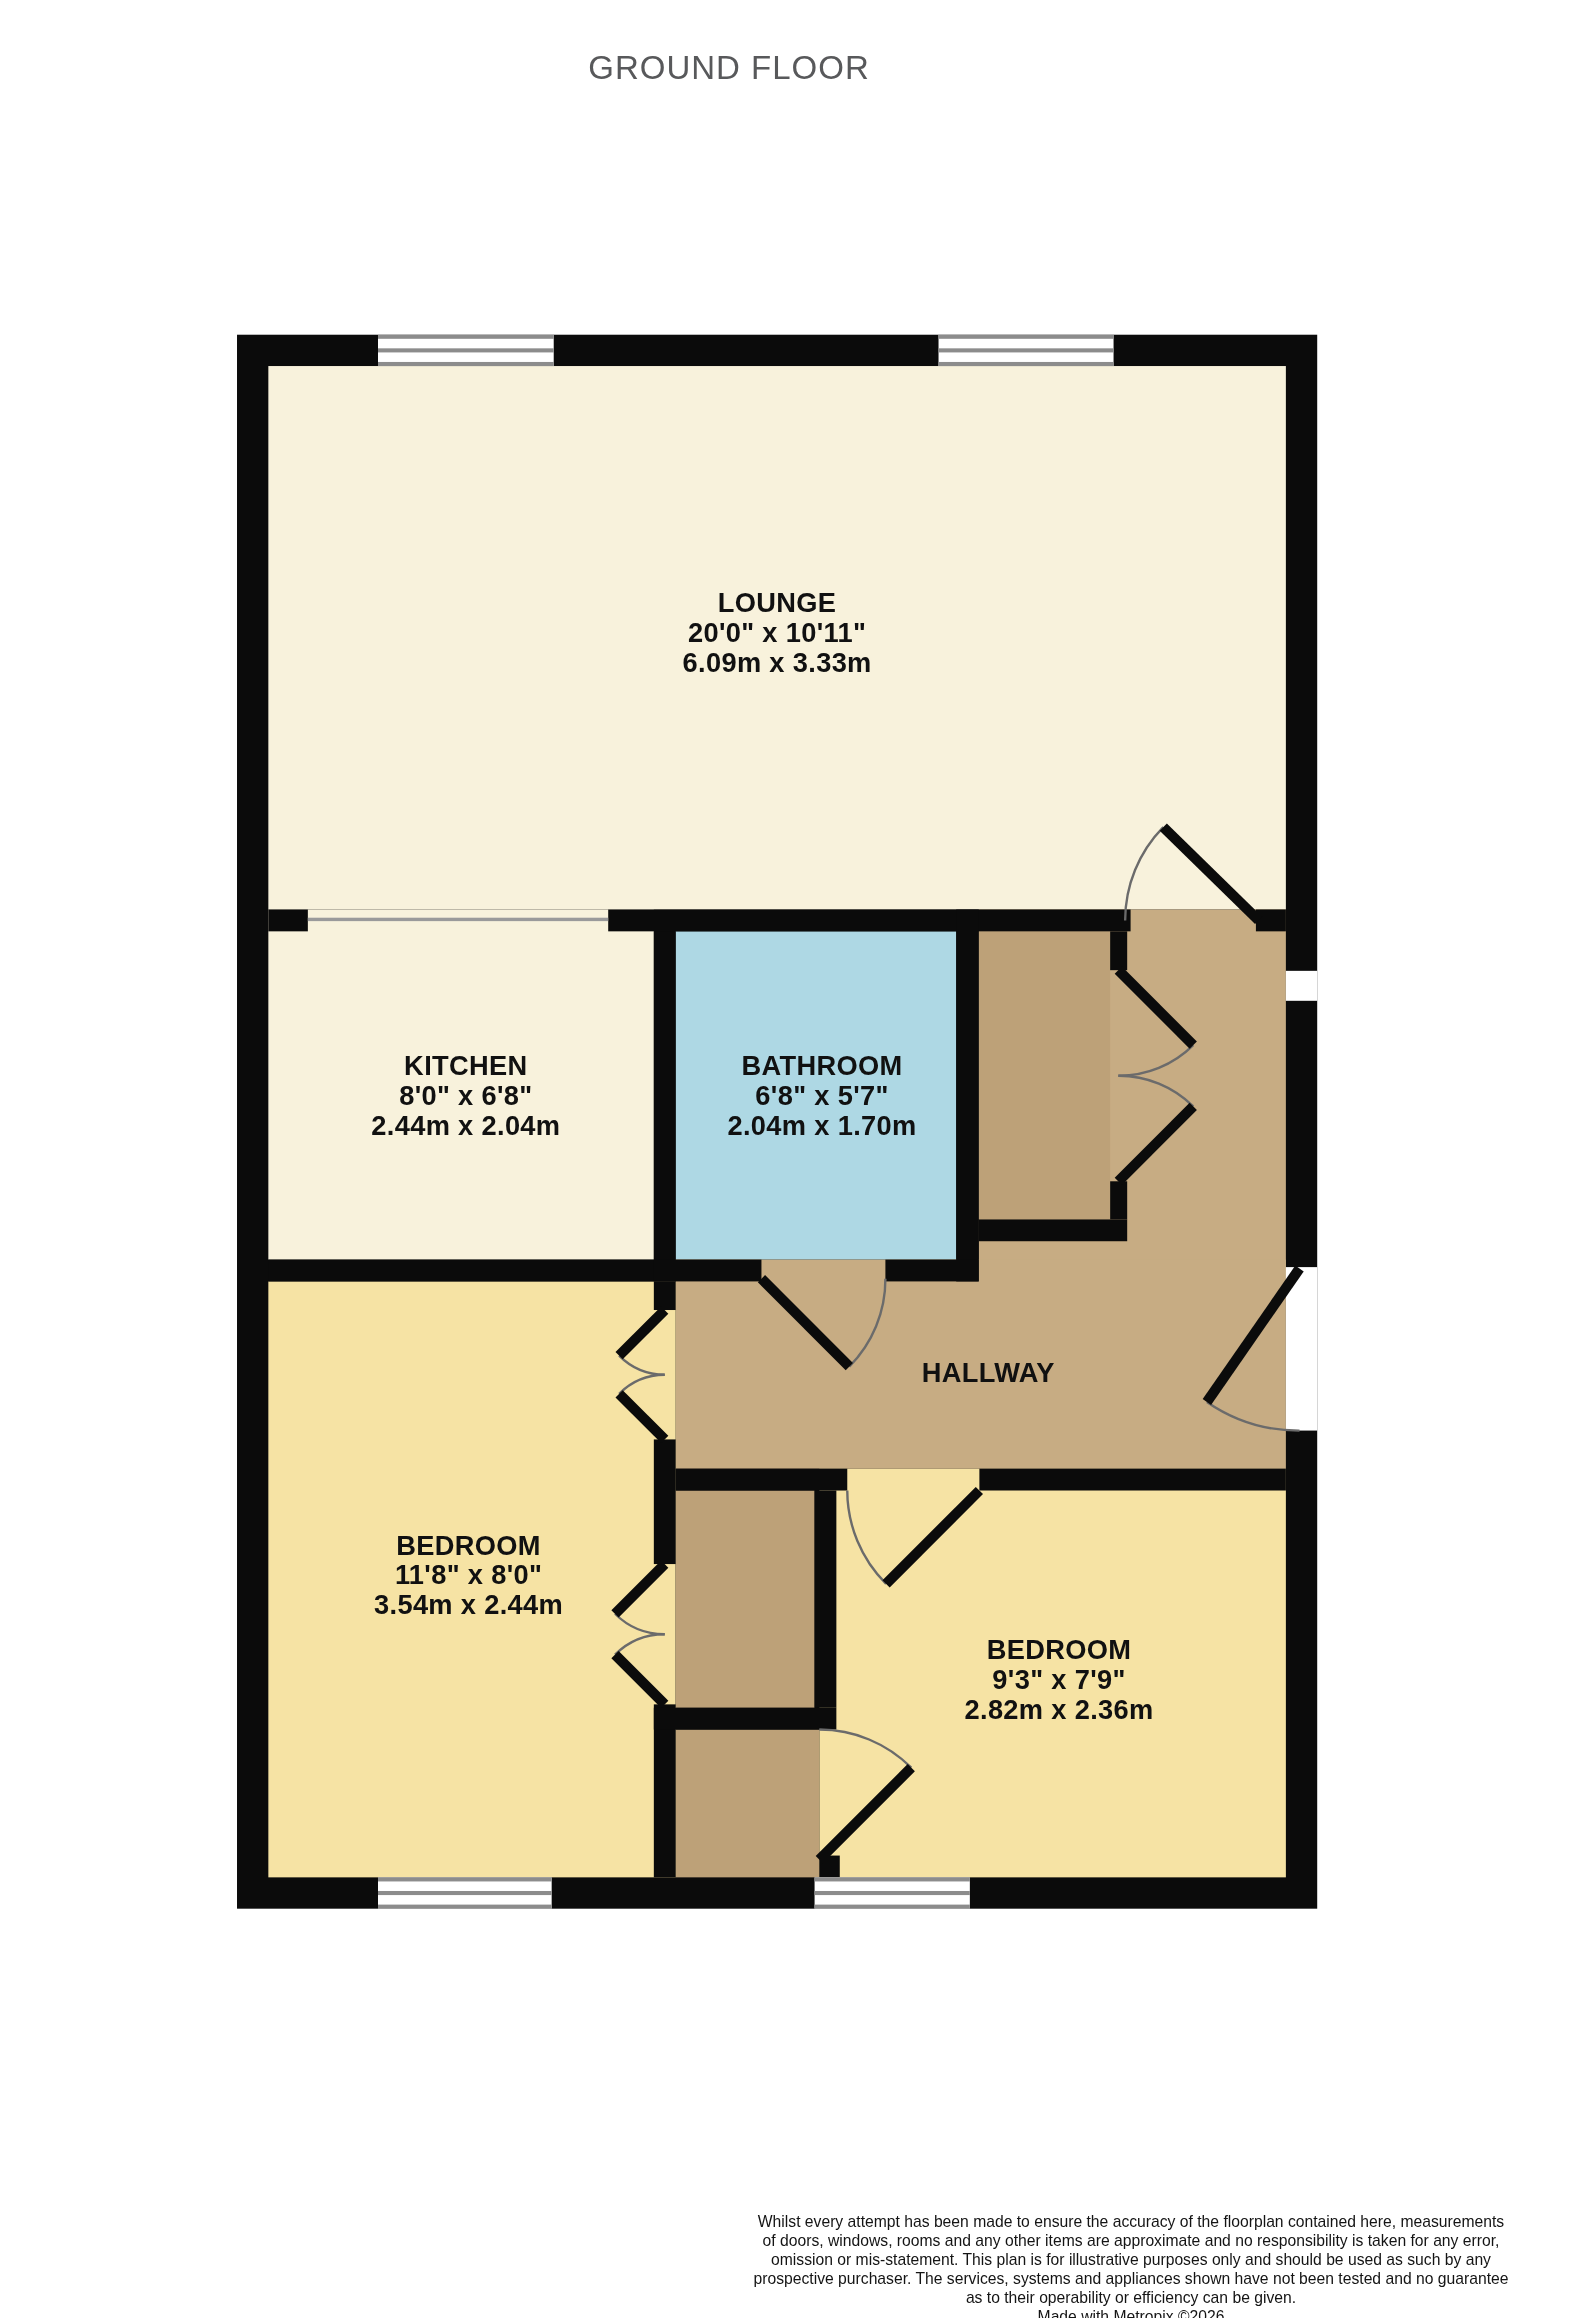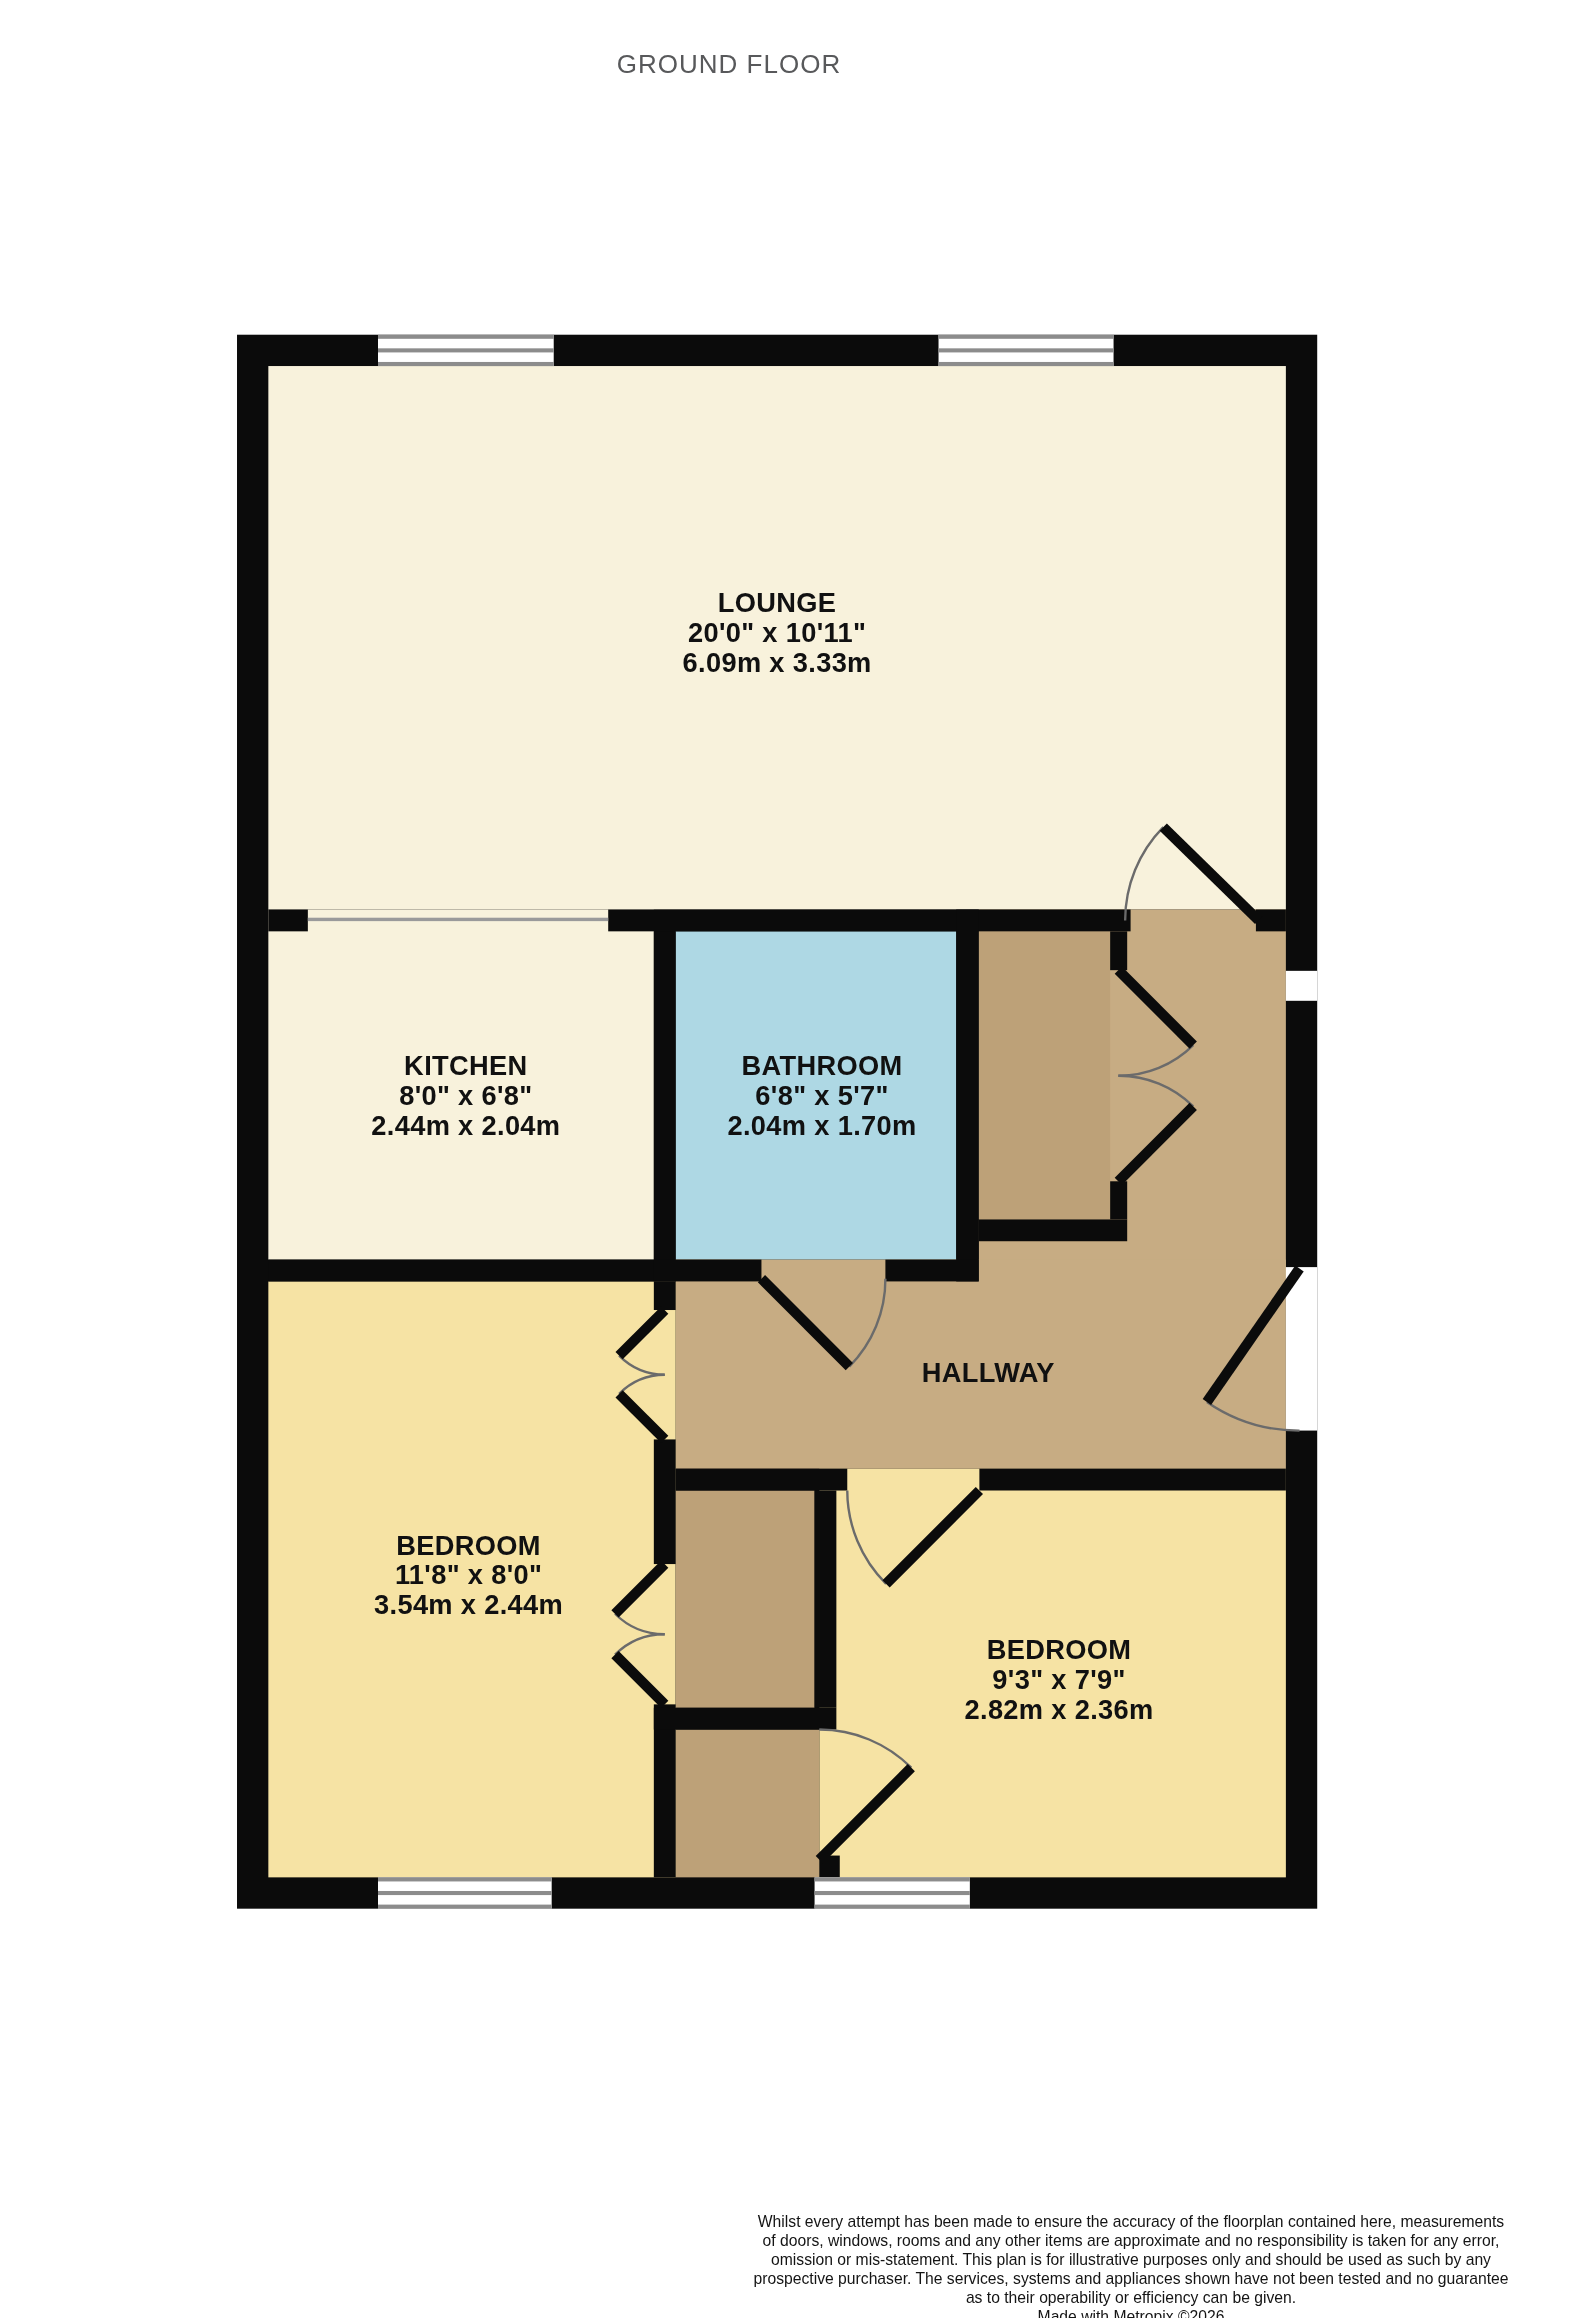--- a/index.html
+++ b/index.html
@@ -12,21 +12,21 @@
   .stub{fill:#0b0b0b;}
   .room-label{font-family:"Liberation Sans",sans-serif;font-weight:bold;
     font-size:40px;fill:#111111;text-anchor:middle;letter-spacing:0.5px;}
   .door-leaf{stroke:#0b0b0b;stroke-width:15;fill:none;stroke-linecap:butt;}
   .door-arc{stroke:#6b6b6b;stroke-width:3.5;fill:none;}
   .open-line{fill:#9a9a9a;}
   .win-frame{fill:#8c8c8c;}
   .win-glass{fill:#ffffff;}
   #title{
     position:absolute;left:0;top:49px;width:1458px;text-align:center;
-    font-size:26px;letter-spacing:1px;color:#58595b;
+    font-size:33px;letter-spacing:1px;color:#58595b;
   }
   #footer{
     position:absolute;left:654px;top:2212px;width:954px;text-align:center;
     font-size:15.7px;line-height:19px;color:#141414;
   }
 </style>
 </head>
 <body>
 
 <div id="title">GROUND FLOOR</div>

